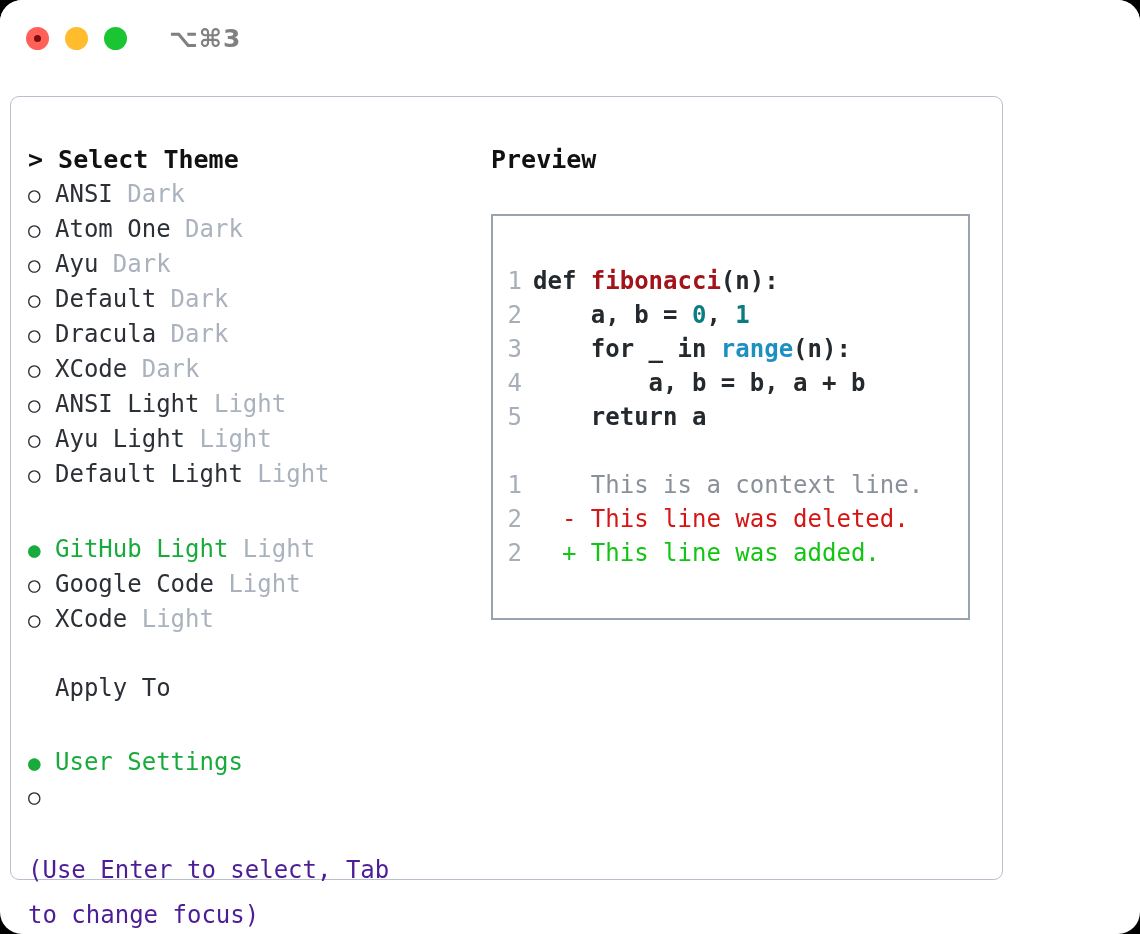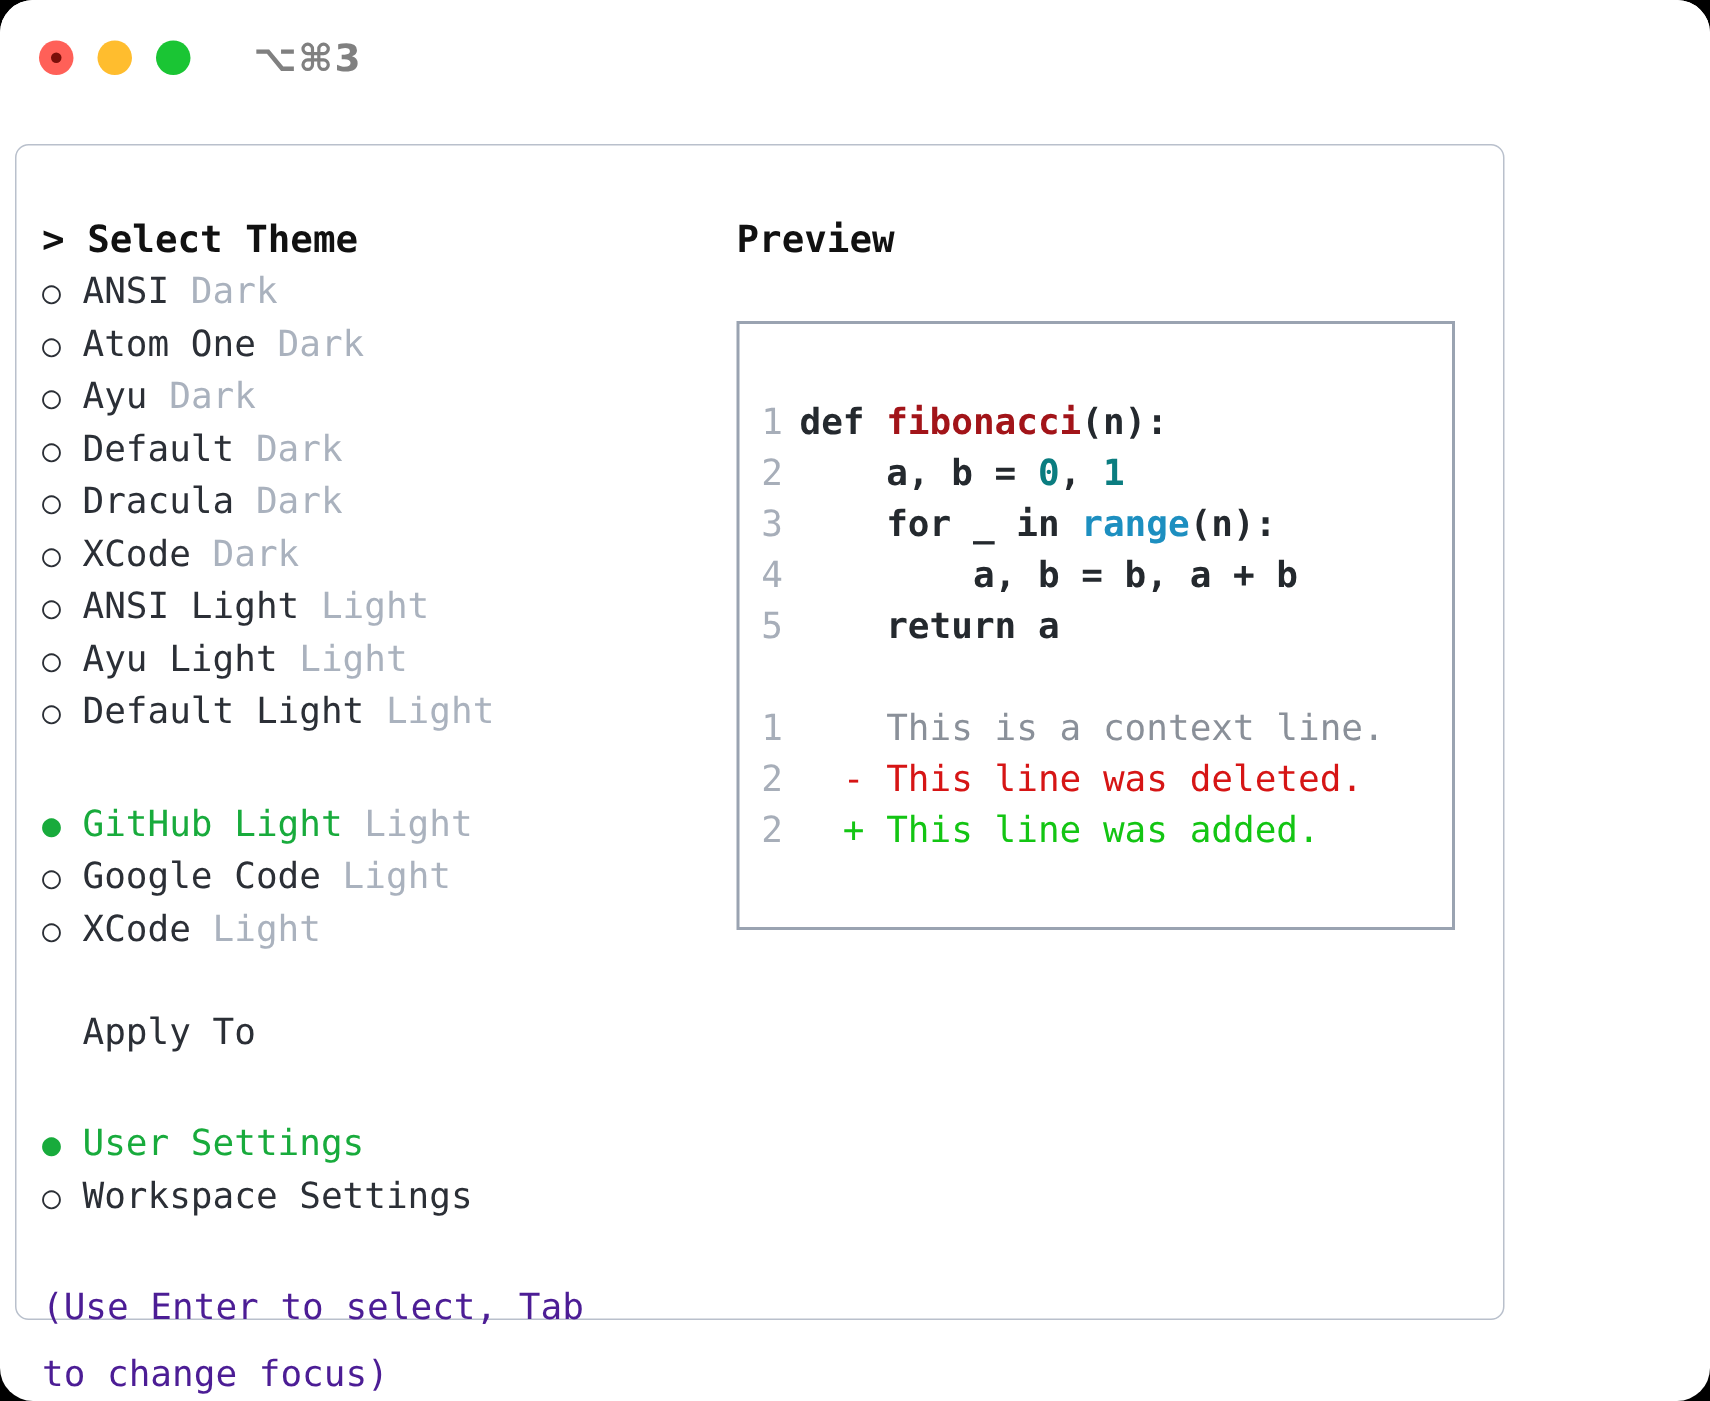--- a/index.html
+++ b/index.html
@@ -212,21 +212,21 @@
 
         <div class="group-gap"></div>
 
         <div id="apply-head">
           <span class="marker blank">○</span>
           <span>Apply To</span>
         </div>
 
         <div id="apply-list">
             <div class="opt-row"><span class="marker sel">●</span><span class="opt-name sel">User Settings</span></div>
-            <div class="opt-row"><span class="marker">○</span><span class="opt-name">Workspace Settings</span></div>
+            <div class="opt-row"><span class="marker">○</span></div>
           </div>
 
         <div id="hint">(Use Enter to select, Tab to change focus)</div>
       </div>
 
       <div class="col-right">
         <div id="preview-head">Preview</div>
 
         <div id="code-box">
           <div id="code-lines">

